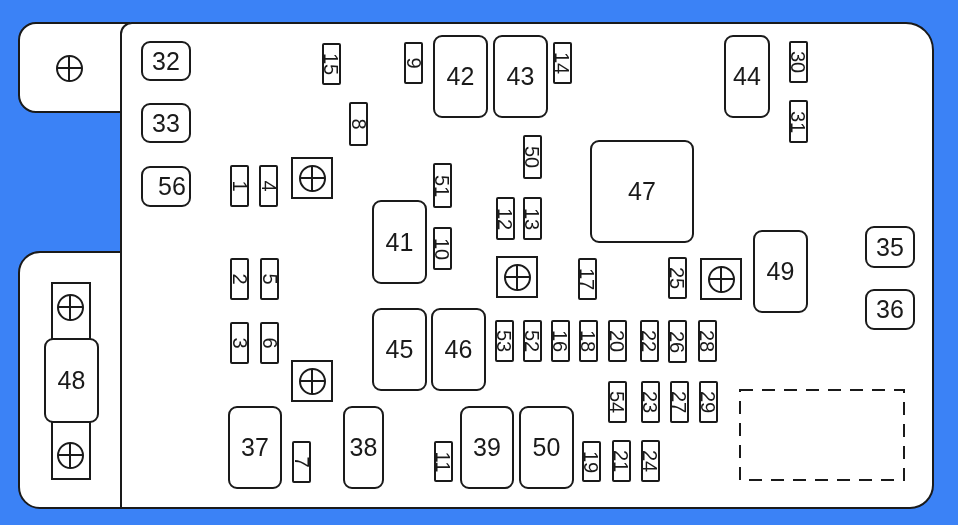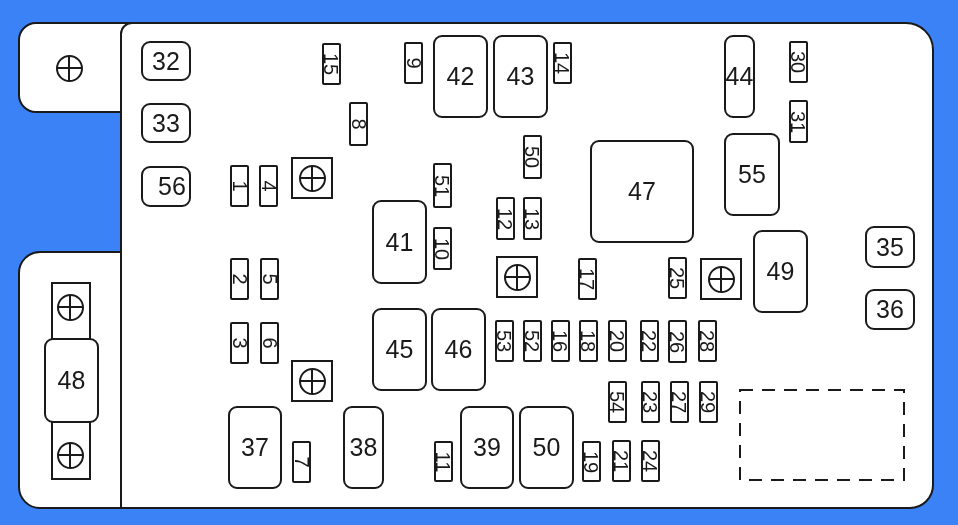--- a/index.html
+++ b/index.html
@@ -59,25 +59,22 @@
       </div>
       <div class="cell large" style="left: 141px; top: 166px; width: 50px; height: 41px; padding-left: 12px;">
         <span>56</span>
       </div>
       <div class="cell large" style="left: 433px; top: 35px; width: 55px; height: 83px;">
         <span>42</span>
       </div>
       <div class="cell large" style="left: 493px; top: 35px; width: 55px; height: 83px;">
         <span>43</span>
       </div>
-      <div class="cell large" style="left: 724px; top: 35px; width: 31px; height: 83px;">
+      <div class="cell large" style="left: 724px; top: 35px; width: 46px; height: 83px;">
         <span>44</span>
-      </div>
-      <div class="cell large" style="left: 724px; top: 133px; width: 56px; height: 83px;">
-        <span>55</span>
       </div>
       <div class="cell large" style="left: 590px; top: 140px; width: 104px; height: 103px;">
         <span>47</span>
       </div>
       <div class="cell large" style="left: 372px; top: 200px; width: 55px; height: 84px;">
         <span>41</span>
       </div>
       <div class="cell large" style="left: 753px; top: 230px; width: 55px; height: 83px;">
         <span>49</span>
       </div>

